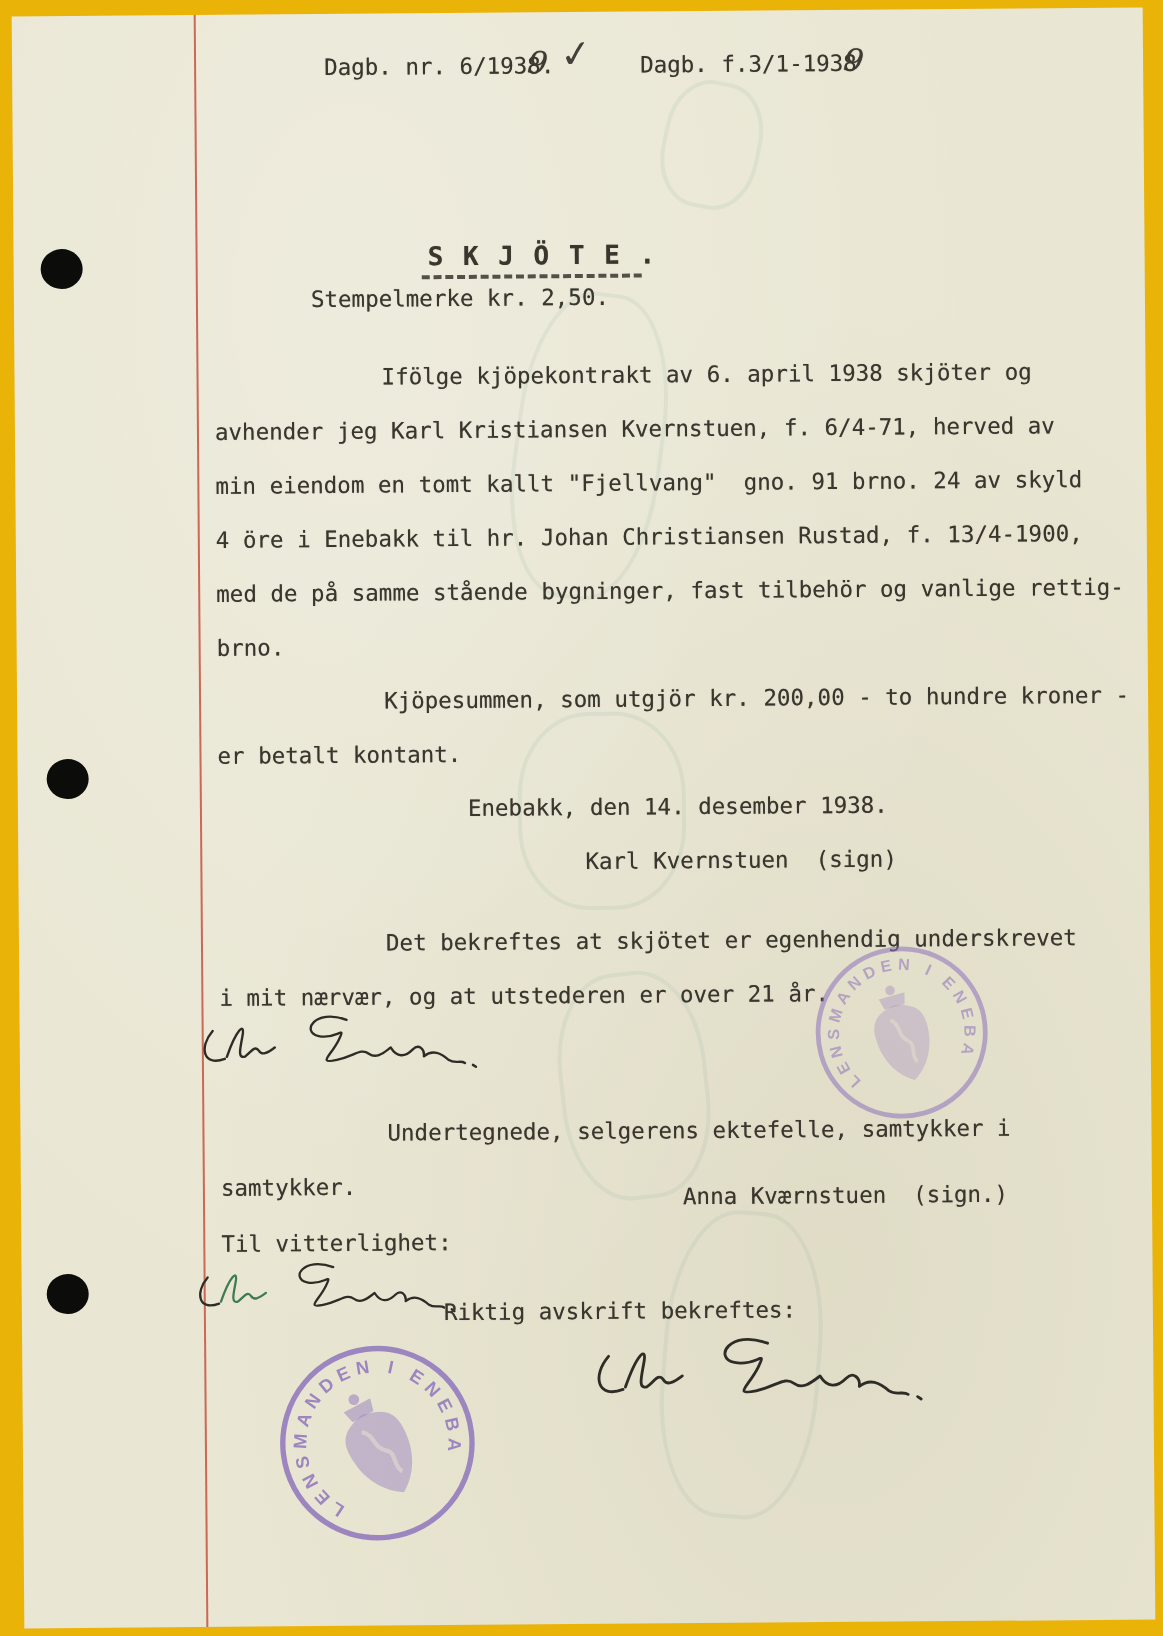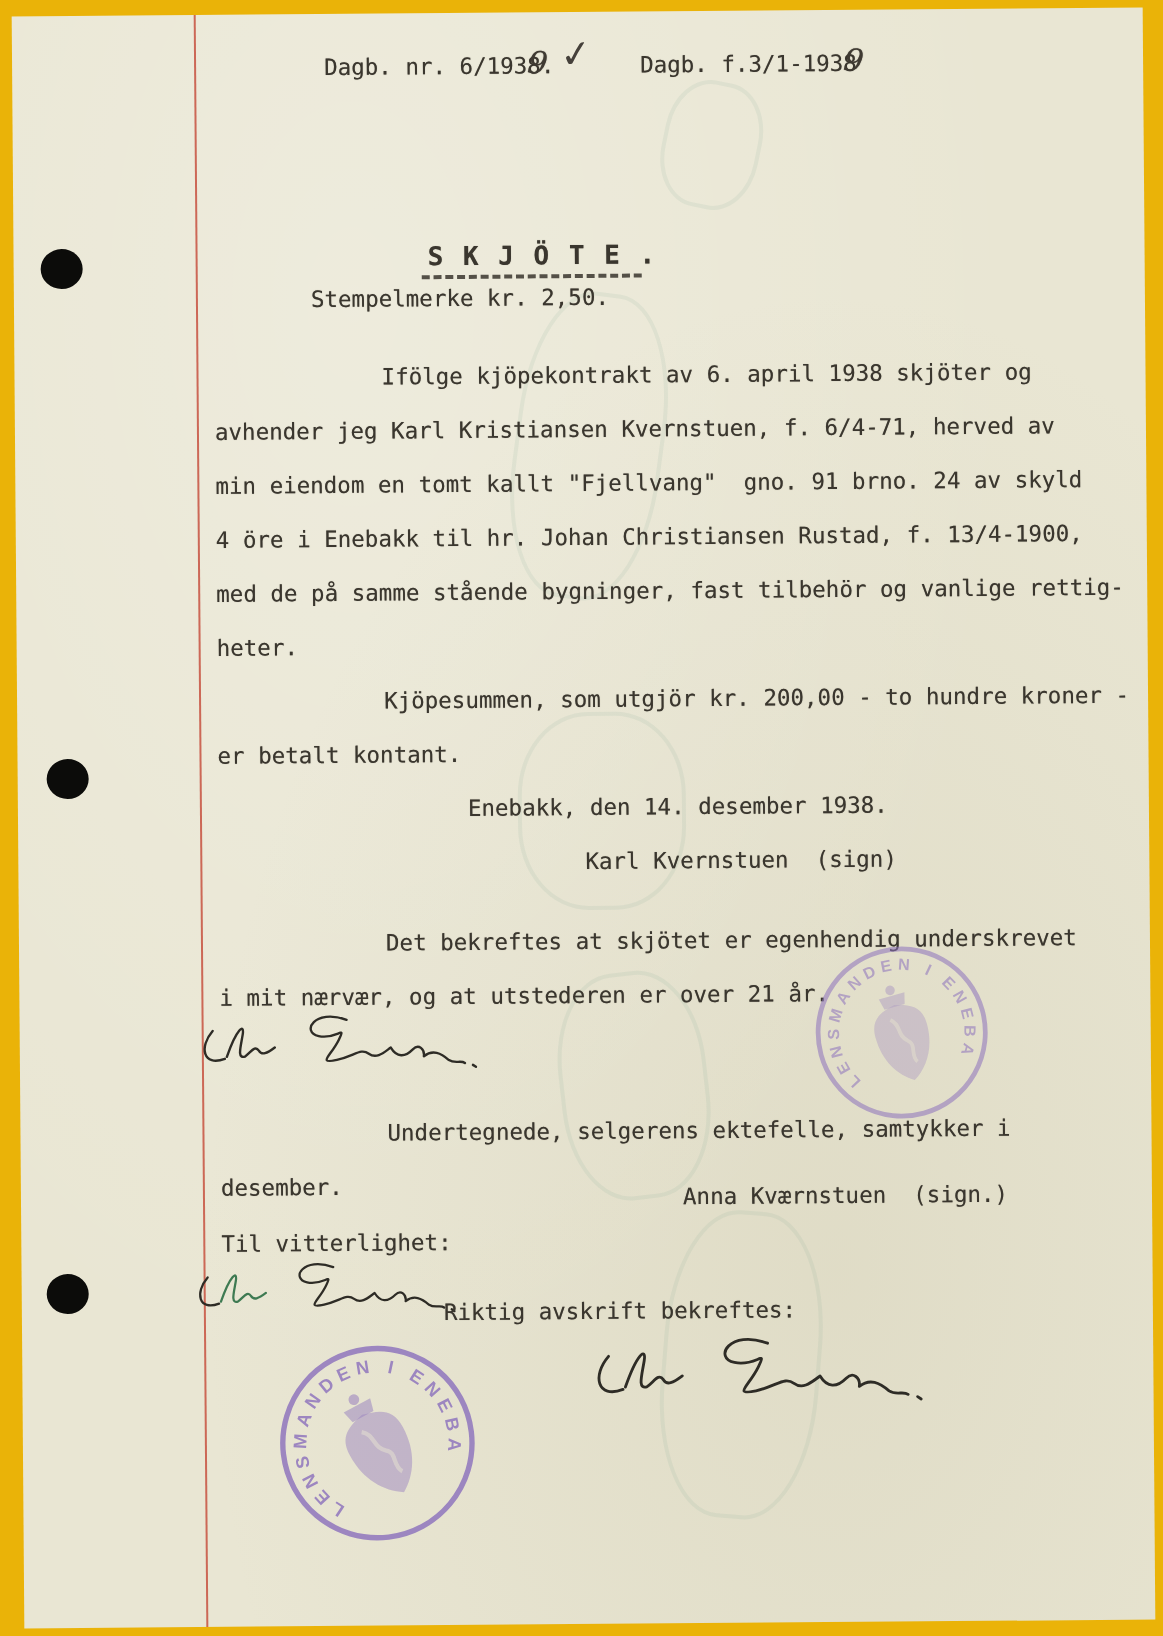--- a/index.html
+++ b/index.html
@@ -97,21 +97,21 @@
 
     <div class="typed title-line" style="left:414px;top:228px;">S K J Ö T E .</div>
     <div class="title-underline"></div>
     <div class="typed" style="left:297px;top:272px;">Stempelmerke kr. 2,50.</div>
 
     <div class="typed" style="left:367px;top:350px;">Ifölge kjöpekontrakt av 6. april 1938 skjöter og</div>
     <div class="typed" style="left:200px;top:404px;">avhender jeg Karl Kristiansen Kvernstuen, f. 6/4-71, herved av</div>
     <div class="typed" style="left:200px;top:458px;">min eiendom en tomt kallt "Fjellvang"  gno. 91 brno. 24 av skyld</div>
     <div class="typed" style="left:200px;top:512px;">4 öre i Enebakk til hr. Johan Christiansen Rustad, f. 13/4-1900,</div>
     <div class="typed" style="left:200px;top:566px;">med de på samme stående bygninger, fast tilbehör og vanlige rettig-</div>
-    <div class="typed" style="left:200px;top:620px;">heter.</div>
+    <div class="typed" style="left:200px;top:620px;">brno.</div>
 
     <div class="typed" style="left:367px;top:674px;">Kjöpesummen, som utgjör kr. 200,00 - to hundre kroner -</div>
     <div class="typed" style="left:200px;top:728px;">er betalt kontant.</div>
 
     <div class="typed" style="left:450px;top:782px;">Enebakk, den 14. desember 1938.</div>
     <div class="typed" style="left:567px;top:836px;">Karl Kvernstuen  (sign)</div>
 
     <div class="typed" style="left:367px;top:916px;">Det bekreftes at skjötet er egenhendig underskrevet</div>
     <div class="typed" style="left:200px;top:970px;">i mit nærvær, og at utstederen er over 21 år.</div>
 
@@ -130,21 +130,21 @@
       <text class="stamp-text"><textPath href="#stampArc">LENSMANDEN I ENEBAK</textPath></text>
       <g transform="translate(0,10)">
         <circle cx="0" cy="-56" r="5" fill="currentColor" opacity="0.6"></circle>
         <path d="M -14 -50 L 14 -50 L 11 -38 L -11 -38 Z" fill="currentColor" opacity="0.55"></path>
         <path d="M 0 -40 C 16 -36 28 -32 28 -12 C 28 14 16 32 0 42 C -16 32 -28 14 -28 -12 C -28 -32 -16 -36 0 -40 Z" fill="currentColor" opacity="0.5"></path>
         <path d="M -8 -26 C 2 -18 -6 -8 4 0 C 12 6 2 16 8 24" stroke="#e9e6d3" stroke-width="4" fill="none" opacity="0.5"></path>
       </g>
     </svg>
 
     <div class="typed" style="left:367px;top:1106px;">Undertegnede, selgerens ektefelle, samtykker i</div>
-    <div class="typed" style="left:200px;top:1160px;">desember.</div>
+    <div class="typed" style="left:200px;top:1160px;">samtykker.</div>
     <div class="typed" style="left:662px;top:1172px;">Anna Kværnstuen  (sign.)</div>
 
     <div class="typed" style="left:200px;top:1216px;">Til vitterlighet:</div>
     <svg class="signature" style="left:167px;top:1240px;" width="280" height="75" viewBox="0 0 290 80">
       <path d="M16 24 C2 40 6 60 28 52"></path>
       <path class="green-ink" d="M30 50 C40 22 48 16 46 28 C44 40 40 52 48 50 C54 46 58 38 62 44 C65 49 70 47 78 41"></path>
       <path d="M150 14 C118 2 104 26 122 30 C140 34 150 18 142 34 C134 50 120 58 140 54 C158 50 164 42 172 48 C180 54 188 46 194 42 C200 52 208 52 216 44 C222 38 228 44 227 51 C236 44 244 48 252 55 C258 59 264 55 268 58"></path>
       <path d="M276 60 l3 2"></path>
     </svg>
 

